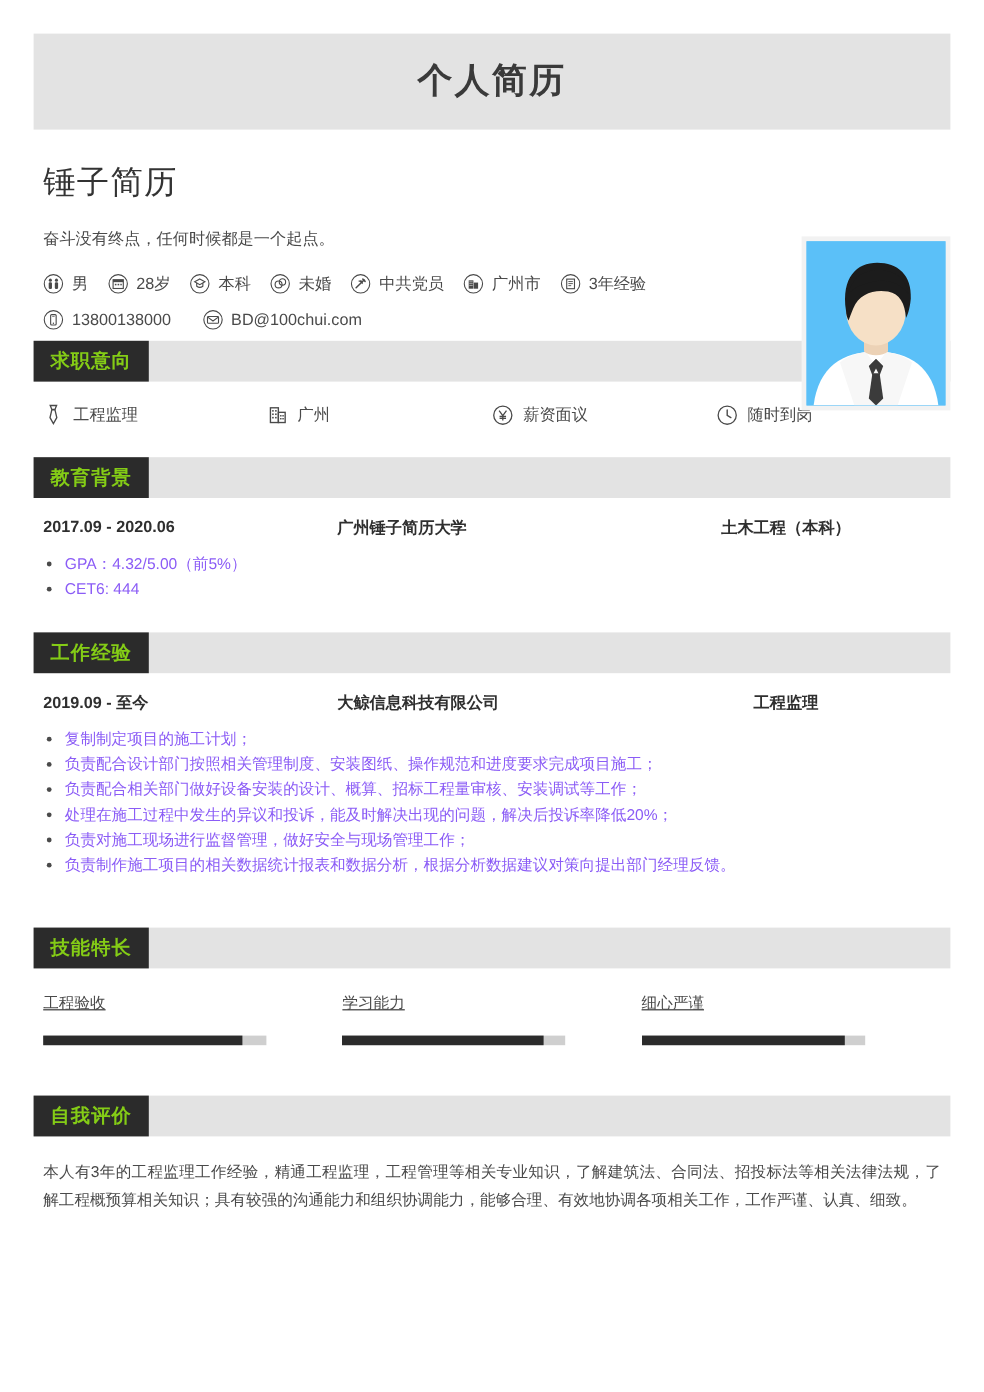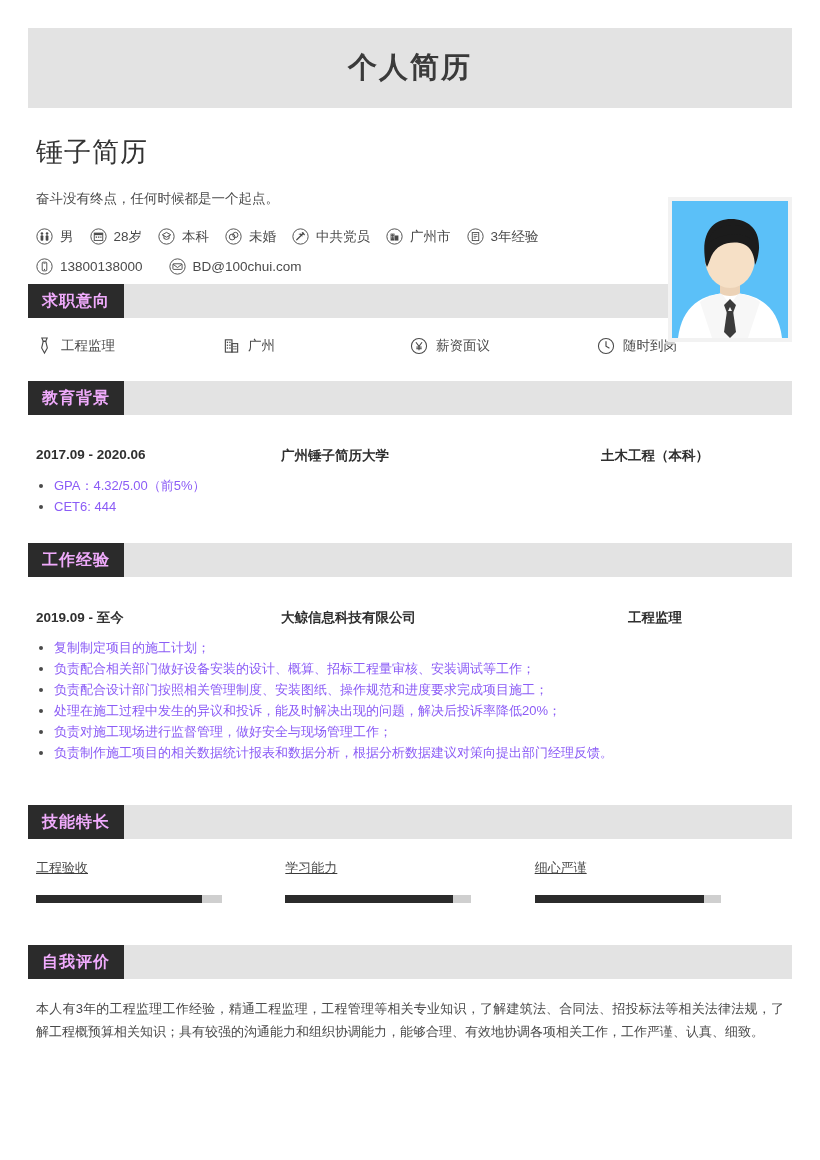--- a/index.html
+++ b/index.html
@@ -101,31 +101,31 @@
   
   .sec-head {
     height: 34px;
     background: #e3e3e3;
     display: flex;
     align-items: stretch;
     margin-top: 4px;
   }
   .sec-head .tag {
     background: #2b2b2b;
-    color: #f0abfc;
+    color: #84cc16;
     font-size: 16px;
     font-weight: 700;
     letter-spacing: 1px;
     display: flex;
     align-items: center;
     padding: 0 14px;
   }
 
   
-  .sec-body { padding: 32px 8px 0 8px; }
+  .sec-body { padding: 16px 8px 0 8px; }
 
   .entry-row {
     display: flex;
     font-size: 13.5px;
     font-weight: 700;
     color: #2f2f2f;
     margin-bottom: 10px;
   }
   .entry-row .c1 { width: 245px; }
   .entry-row .c2 { width: 245px; }
@@ -439,22 +439,22 @@
     <div class="tag">工作经验</div>
   </div>
   <div class="sec-body">
     <div class="entry-row">
       <div class="c1">2019.09 - 至今</div>
       <div class="c2">大鲸信息科技有限公司</div>
       <div class="c3">工程监理</div>
     </div>
     <ul class="bullets">
       <li>复制制定项目的施工计划；</li>
+      <li>负责配合设计部门按照相关管理制度、安装图纸、操作规范和进度要求完成项目施工；</li>
       <li>负责配合相关部门做好设备安装的设计、概算、招标工程量审核、安装调试等工作；</li>
-      <li>负责配合设计部门按照相关管理制度、安装图纸、操作规范和进度要求完成项目施工；</li>
       <li>处理在施工过程中发生的异议和投诉，能及时解决出现的问题，解决后投诉率降低20%；</li>
       <li>负责对施工现场进行监督管理，做好安全与现场管理工作；</li>
       <li>负责制作施工项目的相关数据统计报表和数据分析，根据分析数据建议对策向提出部门经理反馈。</li>
     </ul>
   </div>
 
   <div class="spacer-lg"></div>
   <div class="spacer-md"></div>
 
   <div class="sec-head">

